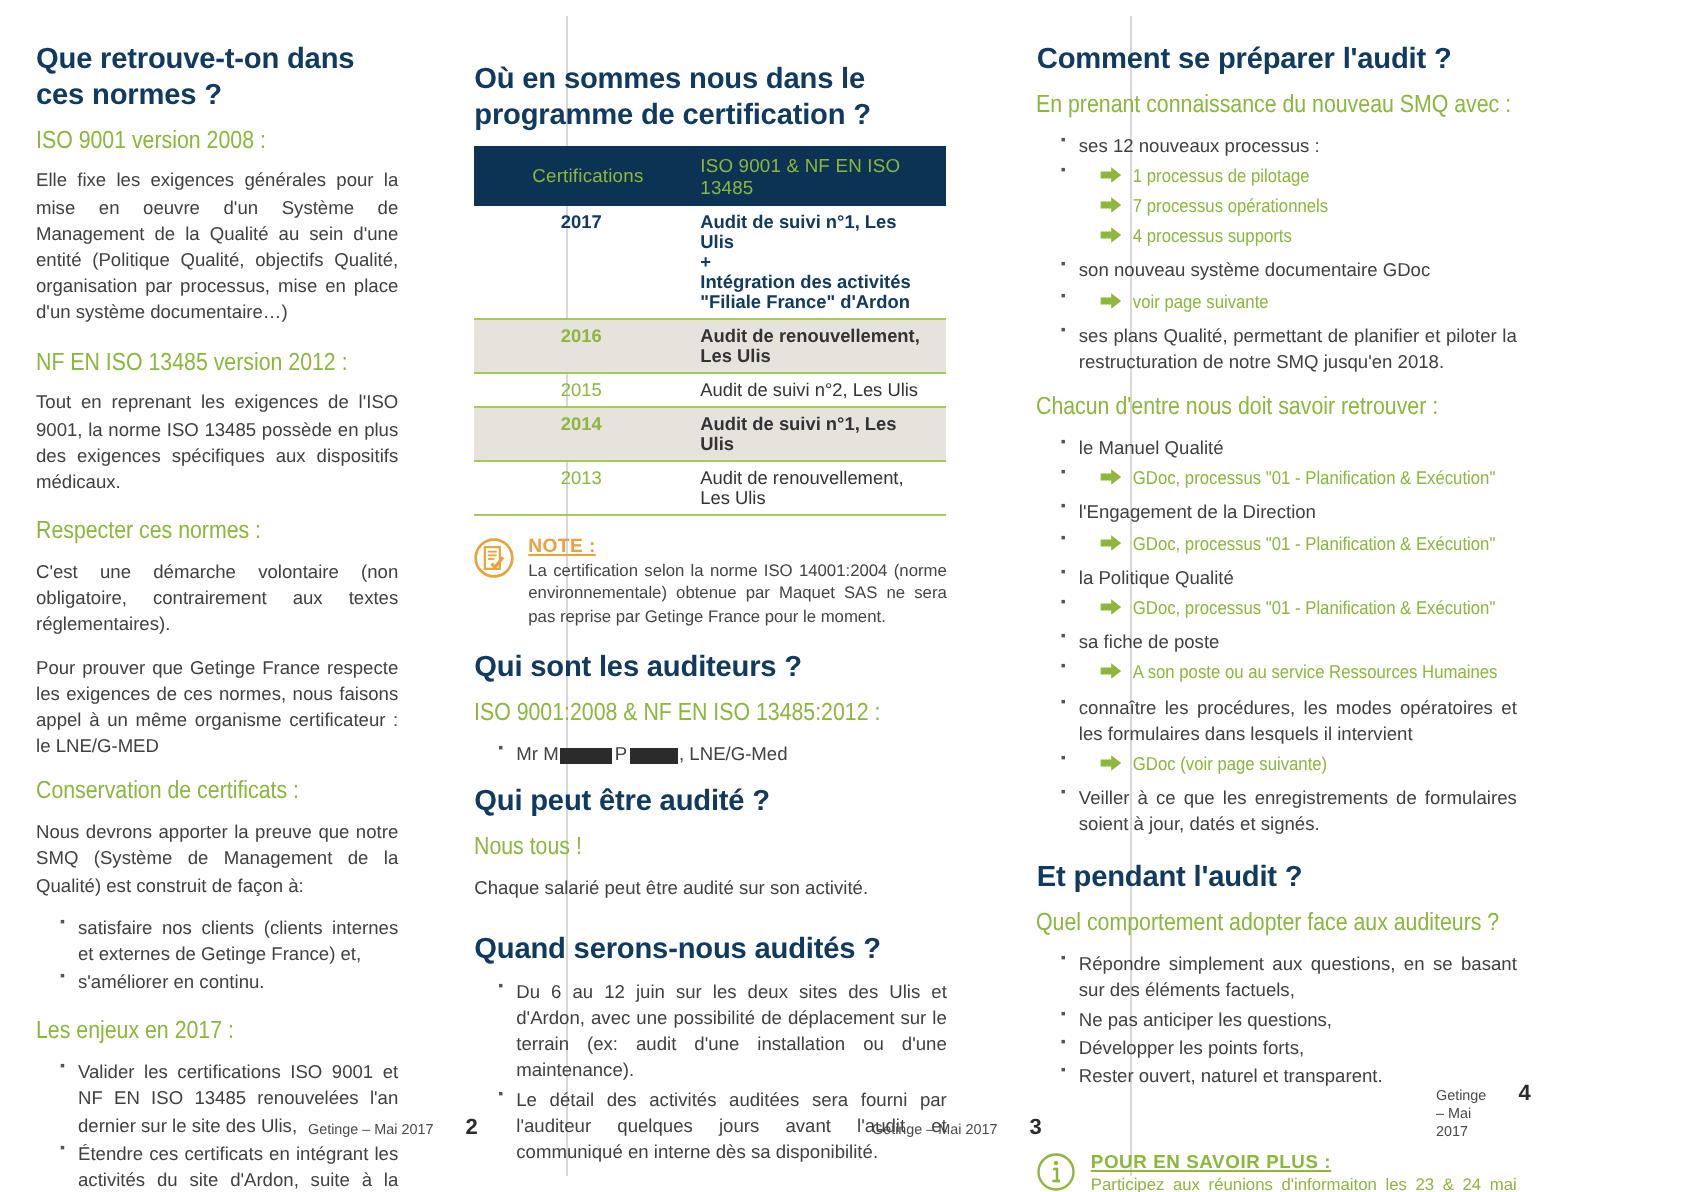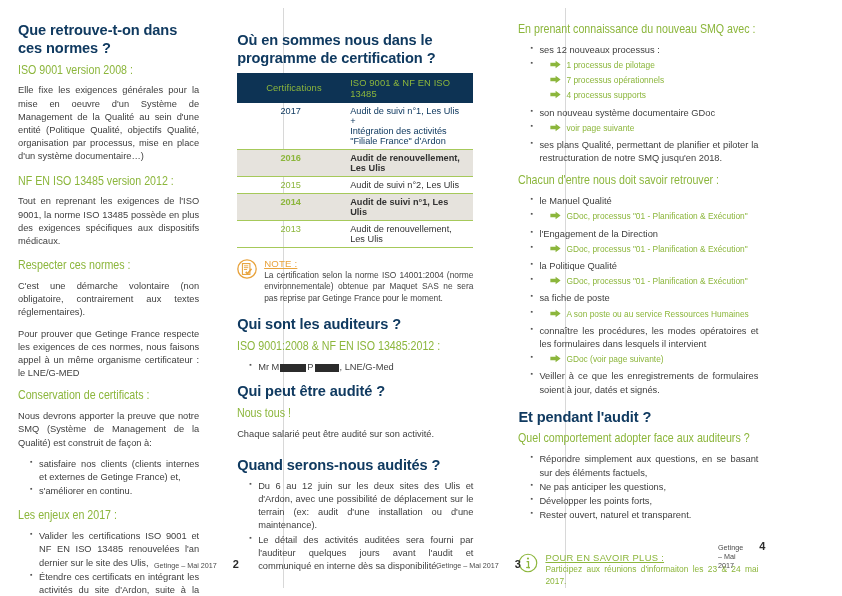--- a/index.html
+++ b/index.html
@@ -59,29 +59,29 @@
     background:#0d3354;color:#8cb63c;font-size:9.4px;font-weight:normal;
     text-align:left;padding:4px 6px;letter-spacing:0.1px;
   }
   thead th.c1{width:72px;padding-left:29px;}
   tbody td{
     font-size:9.2px;padding:3px 6px;border-bottom:1px solid #a6c95a;
     vertical-align:top;color:#333;
   }
   tbody tr.alt td{background:#e6e3dd;font-weight:bold;}
   tbody td.year{text-align:center;color:#8cb63c;}
-  tbody tr.first td{font-weight:normal;color:#103a60;border-bottom:1px solid #a6c95a;}
+  tbody tr.first td{font-weight:bold;color:#103a60;border-bottom:1px solid #a6c95a;}
   tbody tr.first td.year{color:#103a60;}
 
   
   .callout{display:flex;gap:7px;margin:6px 0 12px 0;align-items:flex-start;}
   .callout .ico{flex:0 0 auto;margin-top:1px;}
   .callout .body{flex:1 1 auto;}
   .callout .title{
-    font-size:9.6px;font-weight:normal;color:#e8a33d;
+    font-size:9.6px;font-weight:bold;color:#e8a33d;
     text-decoration:underline;margin:0 0 1px 0;letter-spacing:0.2px;
   }
   .callout .txt{font-size:8.4px;line-height:1.38;text-align:justify;margin:0;color:#444;}
   .callout.info .title{color:#8cb63c;font-size:9.4px;letter-spacing:0.3px;}
   .callout.info .txt{color:#8cb63c;font-size:8.4px;}
 
   .footer{
     position:absolute;bottom:26px;font-size:7.2px;color:#4a4a4a;
     display:flex;align-items:baseline;gap:16px;
   }
@@ -189,20 +189,21 @@
     <p>Chaque salarié peut être audité sur son activité.</p>
 
     <h1 style="margin-top:16px;">Quand serons-nous audités ?</h1>
     <ul>
       <li>Du 6 au 12 juin sur les deux sites des Ulis et d'Ardon, avec une possibilité de déplacement sur le terrain (ex: audit d'une installation ou d'une maintenance).</li>
       <li>Le détail des activités auditées sera fourni par l'auditeur quelques jours avant l'audit et communiqué en interne dès sa disponibilité.</li>
     </ul>
   </div>
 
   <div class="col col3">
+    <h1>Comment se préparer l'audit ?</h1>
     <div class="sub">En prenant connaissance du nouveau SMQ avec :</div>
 
     <ul>
       <li>ses 12 nouveaux processus :</li>
       <li style="list-style:none;padding:0;margin:0;">
         <ul class="arrows">
           <li><svg class="arrow-ico" viewBox="0 0 14 10">
                 <path d="M0 3 H7 V0.5 L13.5 5 L7 9.5 V7 H0 Z" fill="#8cb63c"></path>
               </svg><span>1 processus de pilotage</span></li>
           <li><svg class="arrow-ico" viewBox="0 0 14 10">

